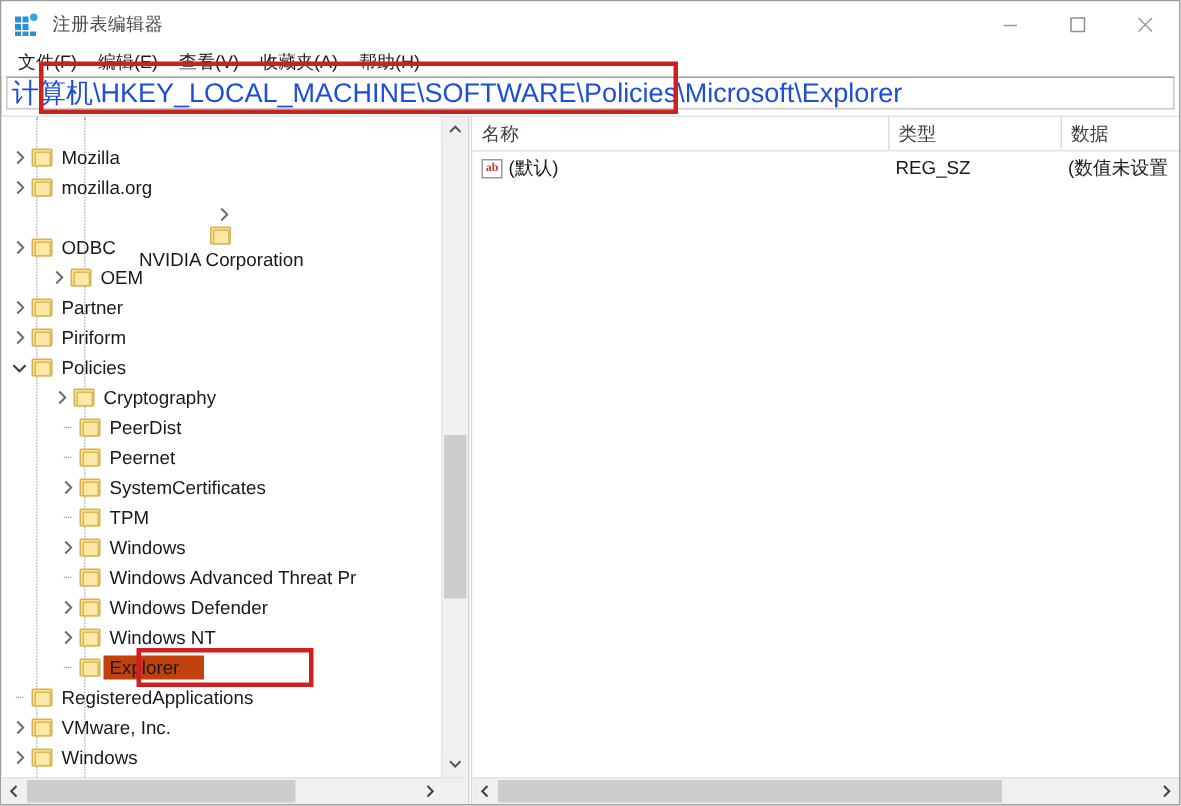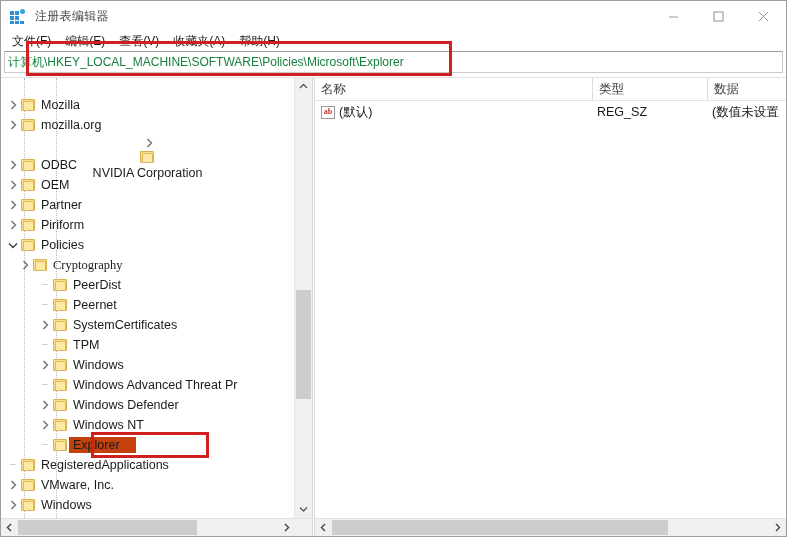--- a/index.html
+++ b/index.html
@@ -96,22 +96,22 @@
     height: 22px;
     border: 1px solid #c9c9c9;
     border-top: 1px solid #9d9d9d;
     background: #ffffff;
     display: flex;
     align-items: center;
     padding-left: 3px;
     box-sizing: border-box;
   }
   #addrtext {
-    font-size: 12px;
-    color: #15803d;
+    font-size: 18px;
+    color: #1d4ed8;
     white-space: nowrap;
   }
 
   
   #panes {
     flex: 1 1 auto;
     display: flex;
     min-height: 0;
     border-top: 1px solid #e2e2e2;
   }
@@ -457,21 +457,21 @@
                 <svg width="7" height="10" viewBox="0 0 7 10">
                   <polyline points="1.5,1 5.5,5 1.5,9" fill="none" stroke="#6b6b6b" stroke-width="1.3"></polyline>
                 </svg>
               </span>
               <span class="folder">
                 <span class="back"></span>
                 <span class="front"></span>
               </span>
               <span class="tlabel">ODBC</span>
             </div>
-            <div class="tnode" style="padding-left: 4px;">
+            <div class="tnode" style="padding-left: 4px; margin-left: 26px;">
               <span class="twist">
                 <svg width="7" height="10" viewBox="0 0 7 10">
                   <polyline points="1.5,1 5.5,5 1.5,9" fill="none" stroke="#6b6b6b" stroke-width="1.3"></polyline>
                 </svg>
               </span>
               <span class="folder">
                 <span class="back"></span>
                 <span class="front"></span>
               </span>
               <span class="tlabel">OEM</span>
@@ -505,21 +505,21 @@
                 <svg width="10" height="7" viewBox="0 0 10 7">
                   <polyline points="1,1.5 5,5.5 9,1.5" fill="none" stroke="#3a3a3a" stroke-width="1.4"></polyline>
                 </svg>
               </span>
               <span class="folder">
                 <span class="back"></span>
                 <span class="front"></span>
               </span>
               <span class="tlabel">Policies</span>
             </div>
-            <div class="tnode" style="padding-left: 16px; font-family: Liberation Serif, serif;">
+            <div class="tnode" style="padding-left: 32px;">
               <span class="twist">
                 <svg width="7" height="10" viewBox="0 0 7 10">
                   <polyline points="1.5,1 5.5,5 1.5,9" fill="none" stroke="#6b6b6b" stroke-width="1.3"></polyline>
                 </svg>
               </span>
               <span class="folder">
                 <span class="back"></span>
                 <span class="front"></span>
               </span>
               <span class="tlabel">Cryptography</span>

